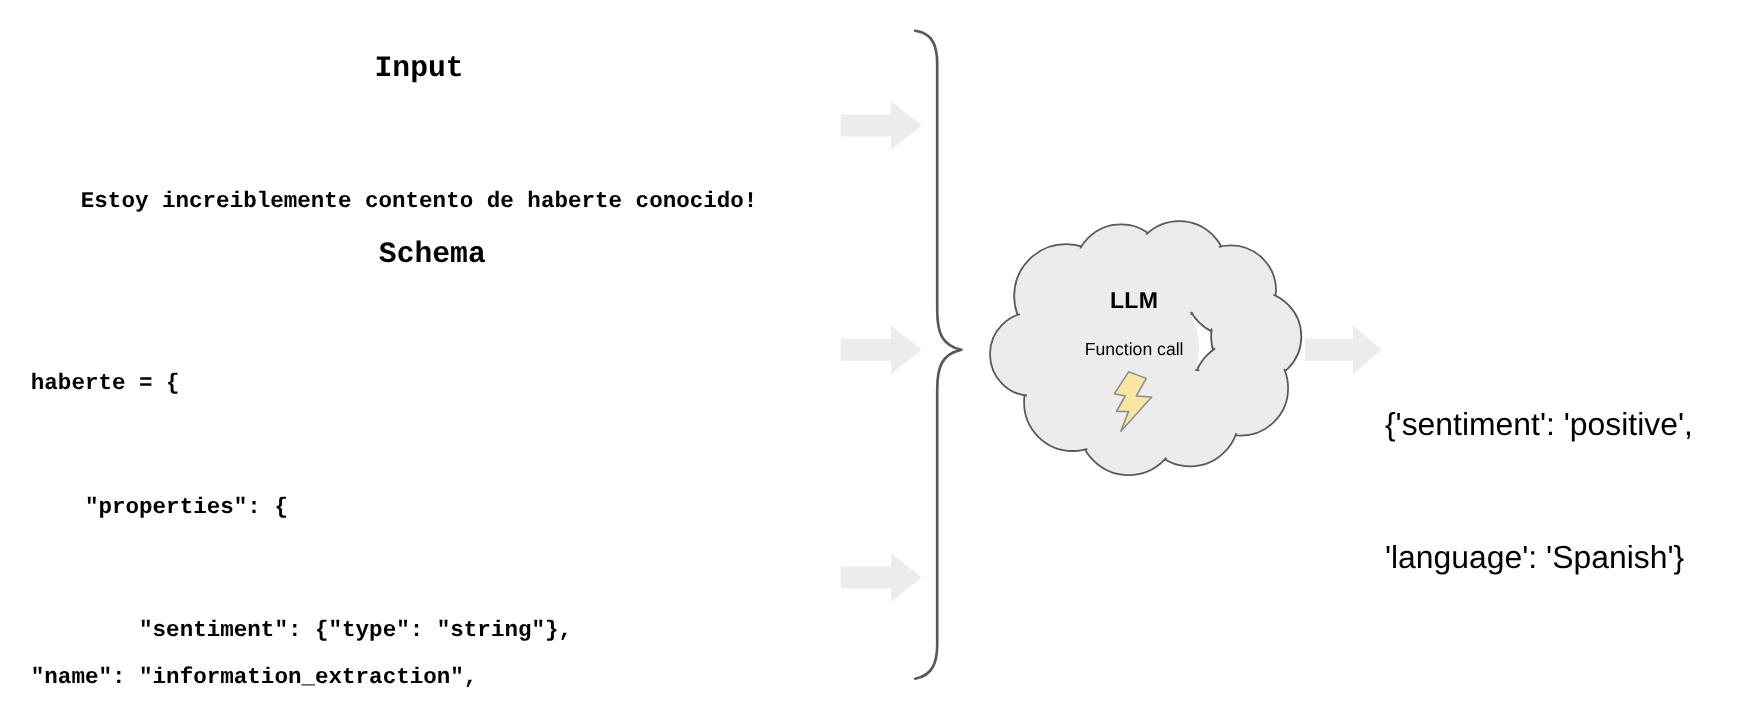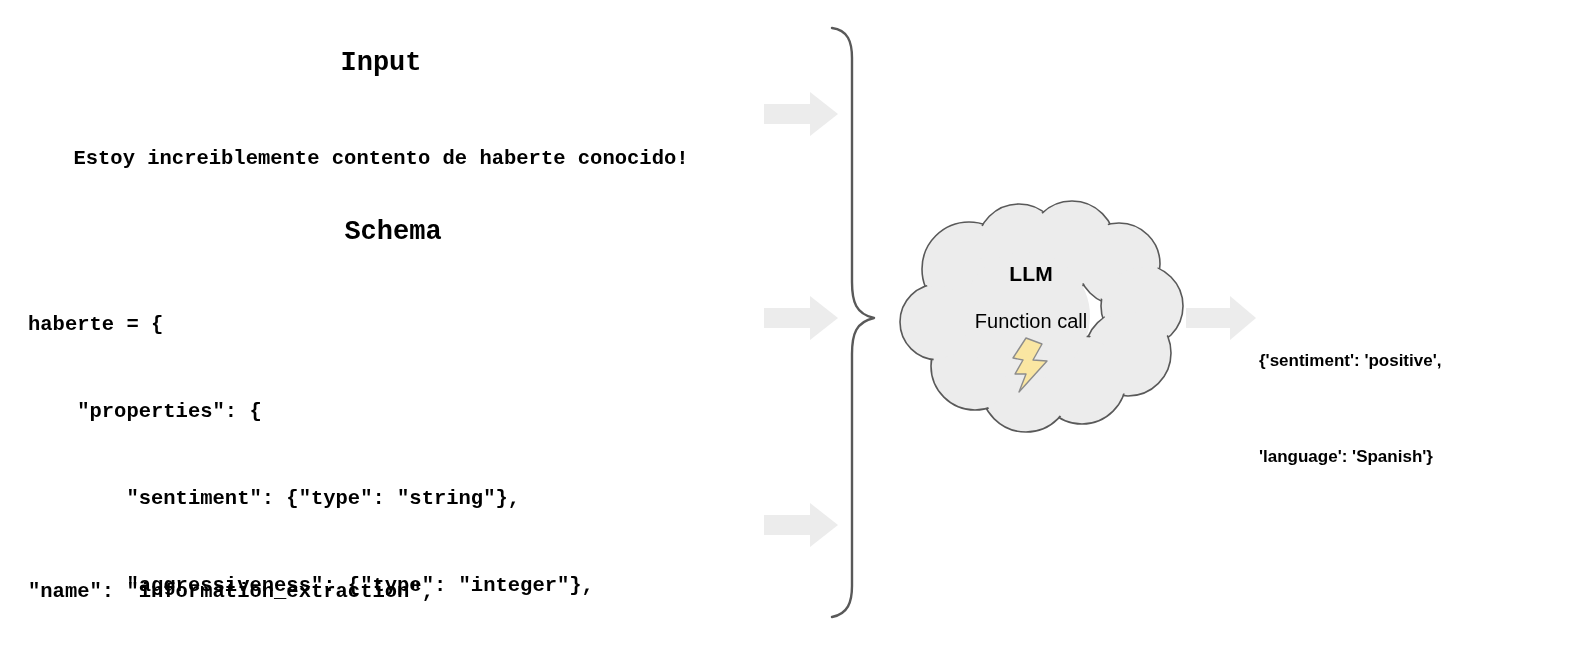--- a/index.html
+++ b/index.html
@@ -40,20 +40,21 @@
     font-size: 20.5px;
     line-height: 29px;
     color: #000;
     white-space: pre;
   }
   .code-block.centered {
     text-align: center;
   }
   .code-line {
     white-space: pre;
+    margin-top: 25px;
   }
 
   
   #input-text {
     left: 0;
     top: 86px;
     width: 762px;
     text-align: center;
   }
 
@@ -103,41 +104,41 @@
     white-space: nowrap;
   }
   #cloud-title {
     top: 66px;
     font-size: 21px;
     font-weight: bold;
     letter-spacing: 0.2px;
   }
   #cloud-subtitle {
     top: 114px;
-    font-size: 20px;
+    font-size: 16px;
     font-weight: normal;
     text-align: center;
   }
   #bolt-icon {
     position: absolute;
     left: 50%;
     top: 140px;
     transform: translateX(-50%);
   }
   #bolt-icon svg { display: block; }
 
   
   #output-text {
     position: absolute;
     left: 1259px;
     top: 281px;
     width: 310px;
     font-family: "Liberation Sans", sans-serif;
-    font-weight: bold;
-    font-size: 17px;
+    font-weight: normal;
+    font-size: 29px;
     line-height: 32px;
     color: #000;
     white-space: pre;
   }
 </style>
 </head>
 <body>
 
 <div class="stage">
 

